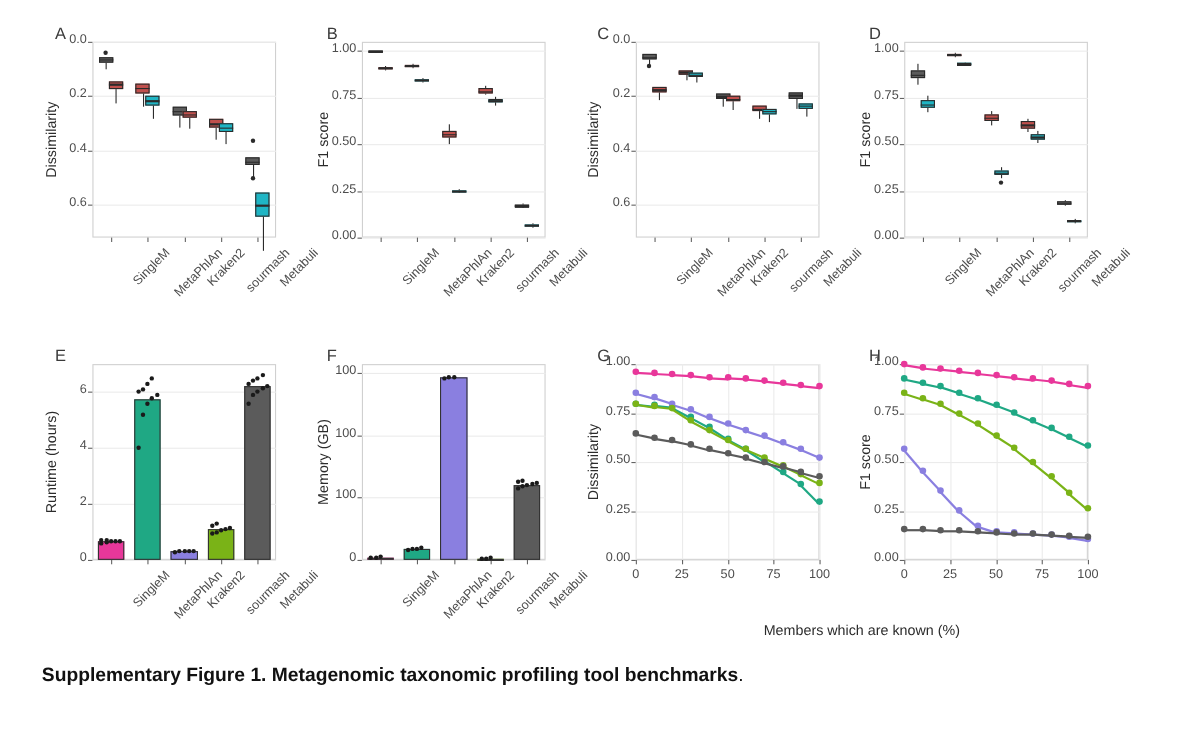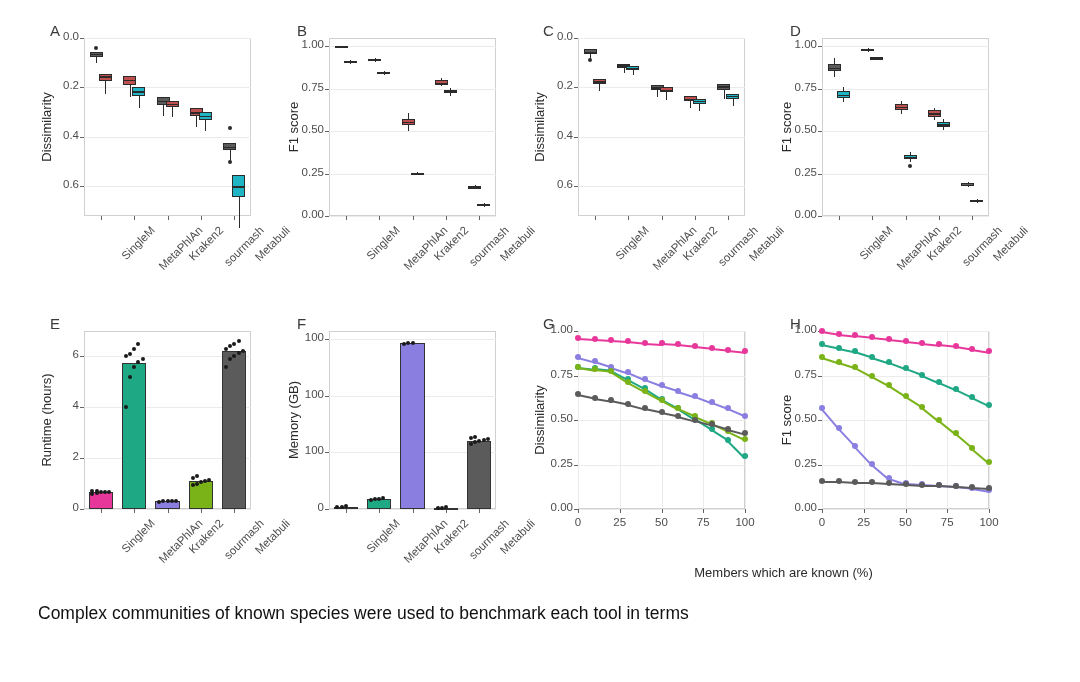--- a/index.html
+++ b/index.html
@@ -709,15 +709,17 @@
       <div class="ptdot" style="left: 935.9px; top: 481.97px; width: 6px; height: 6px; background: rgb(91, 91, 91);"></div>
       <div class="ptline" style="left: 955.6px; top: 485.86px; width: 16.7237px; background: rgb(91, 91, 91); transform: rotate(3.0506deg);"></div>
       <div class="ptdot" style="left: 952.6px; top: 482.86px; width: 6px; height: 6px; background: rgb(91, 91, 91);"></div>
       <div class="ptline" style="left: 972.3px; top: 486.75px; width: 16.7237px; background: rgb(91, 91, 91); transform: rotate(3.0506deg);"></div>
       <div class="ptdot" style="left: 969.3px; top: 483.75px; width: 6px; height: 6px; background: rgb(91, 91, 91);"></div>
       <div class="ptdot" style="left: 986px; top: 484.64px; width: 6px; height: 6px; background: rgb(91, 91, 91);"></div>
       <div class="xaxis-shared" style="left: 578px; top: 565px; width: 411px; text-align: center;">Members which are known (%)</div>
     </div>
 
   <div class="caption" style="top:600px;">
-    <div class="cap2">Complex communities of known species were used to benchmark each tool in terms</div>
+    <div>
+      <b>Supplementary Figure 1</b><b>. Metagenomic taxonomic profiling tool benchmarks</b><span>.</span>
+    </div>
   </div>
 </div>
 
 </body></html>

